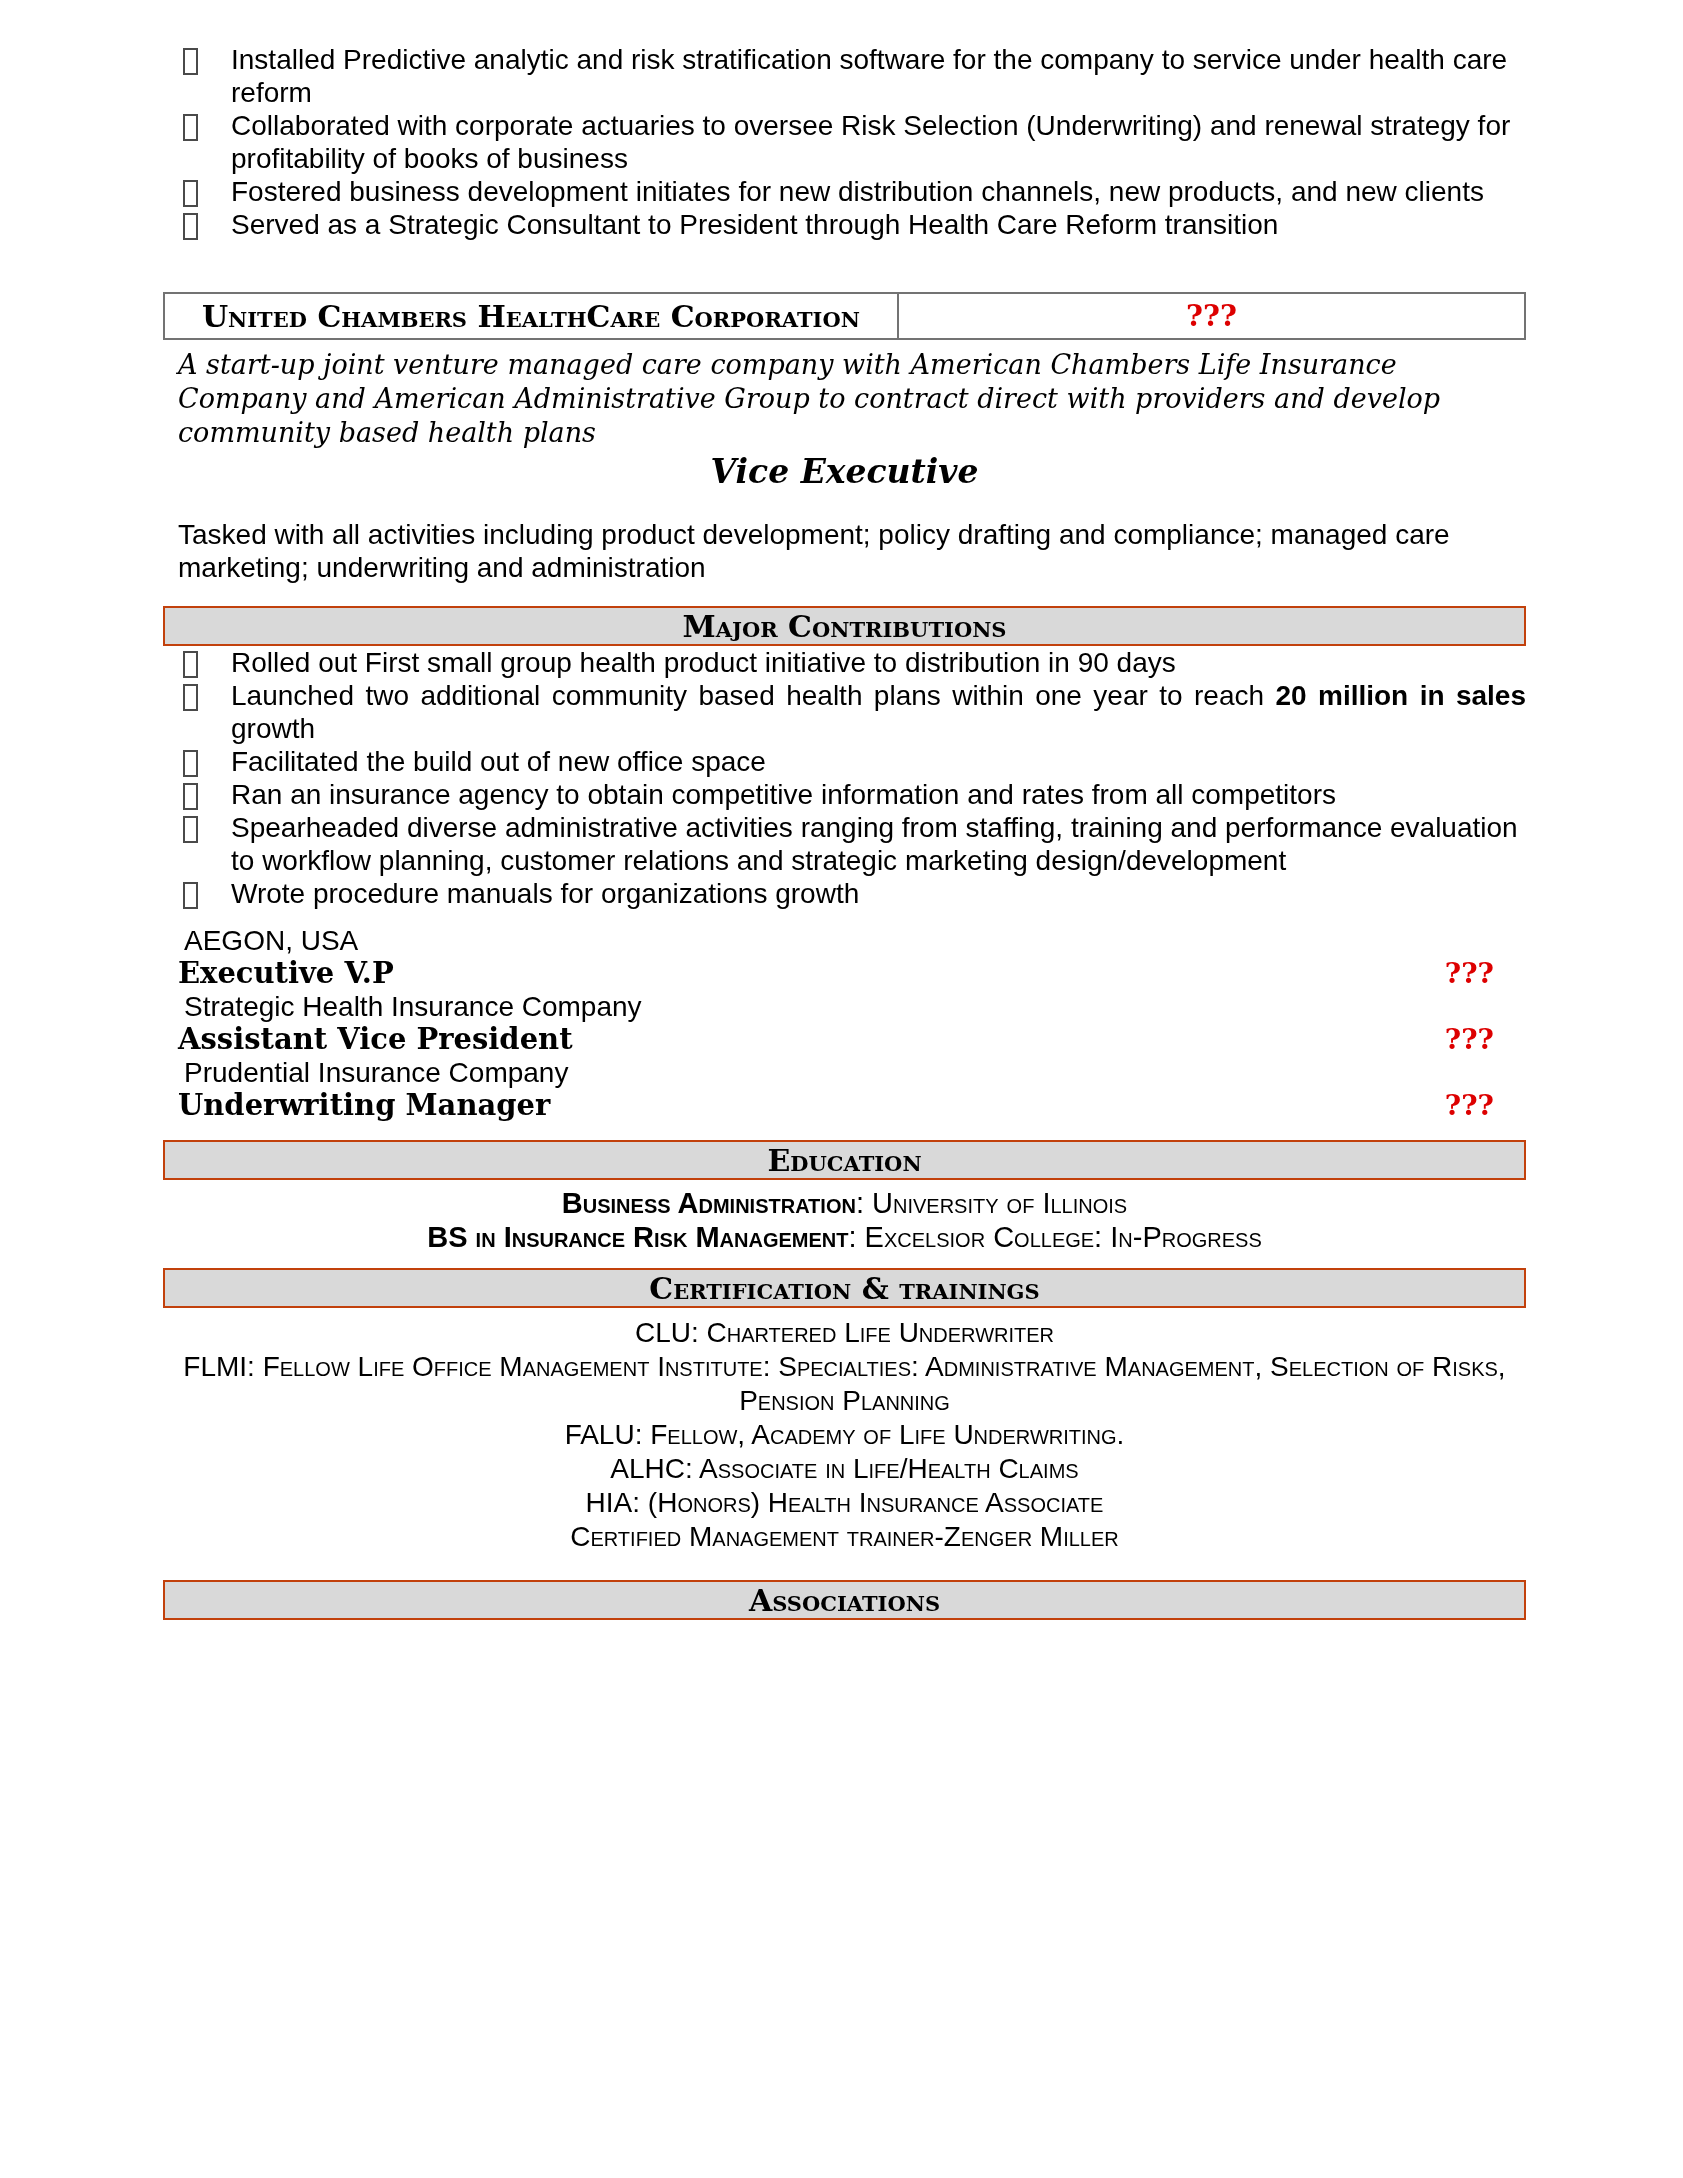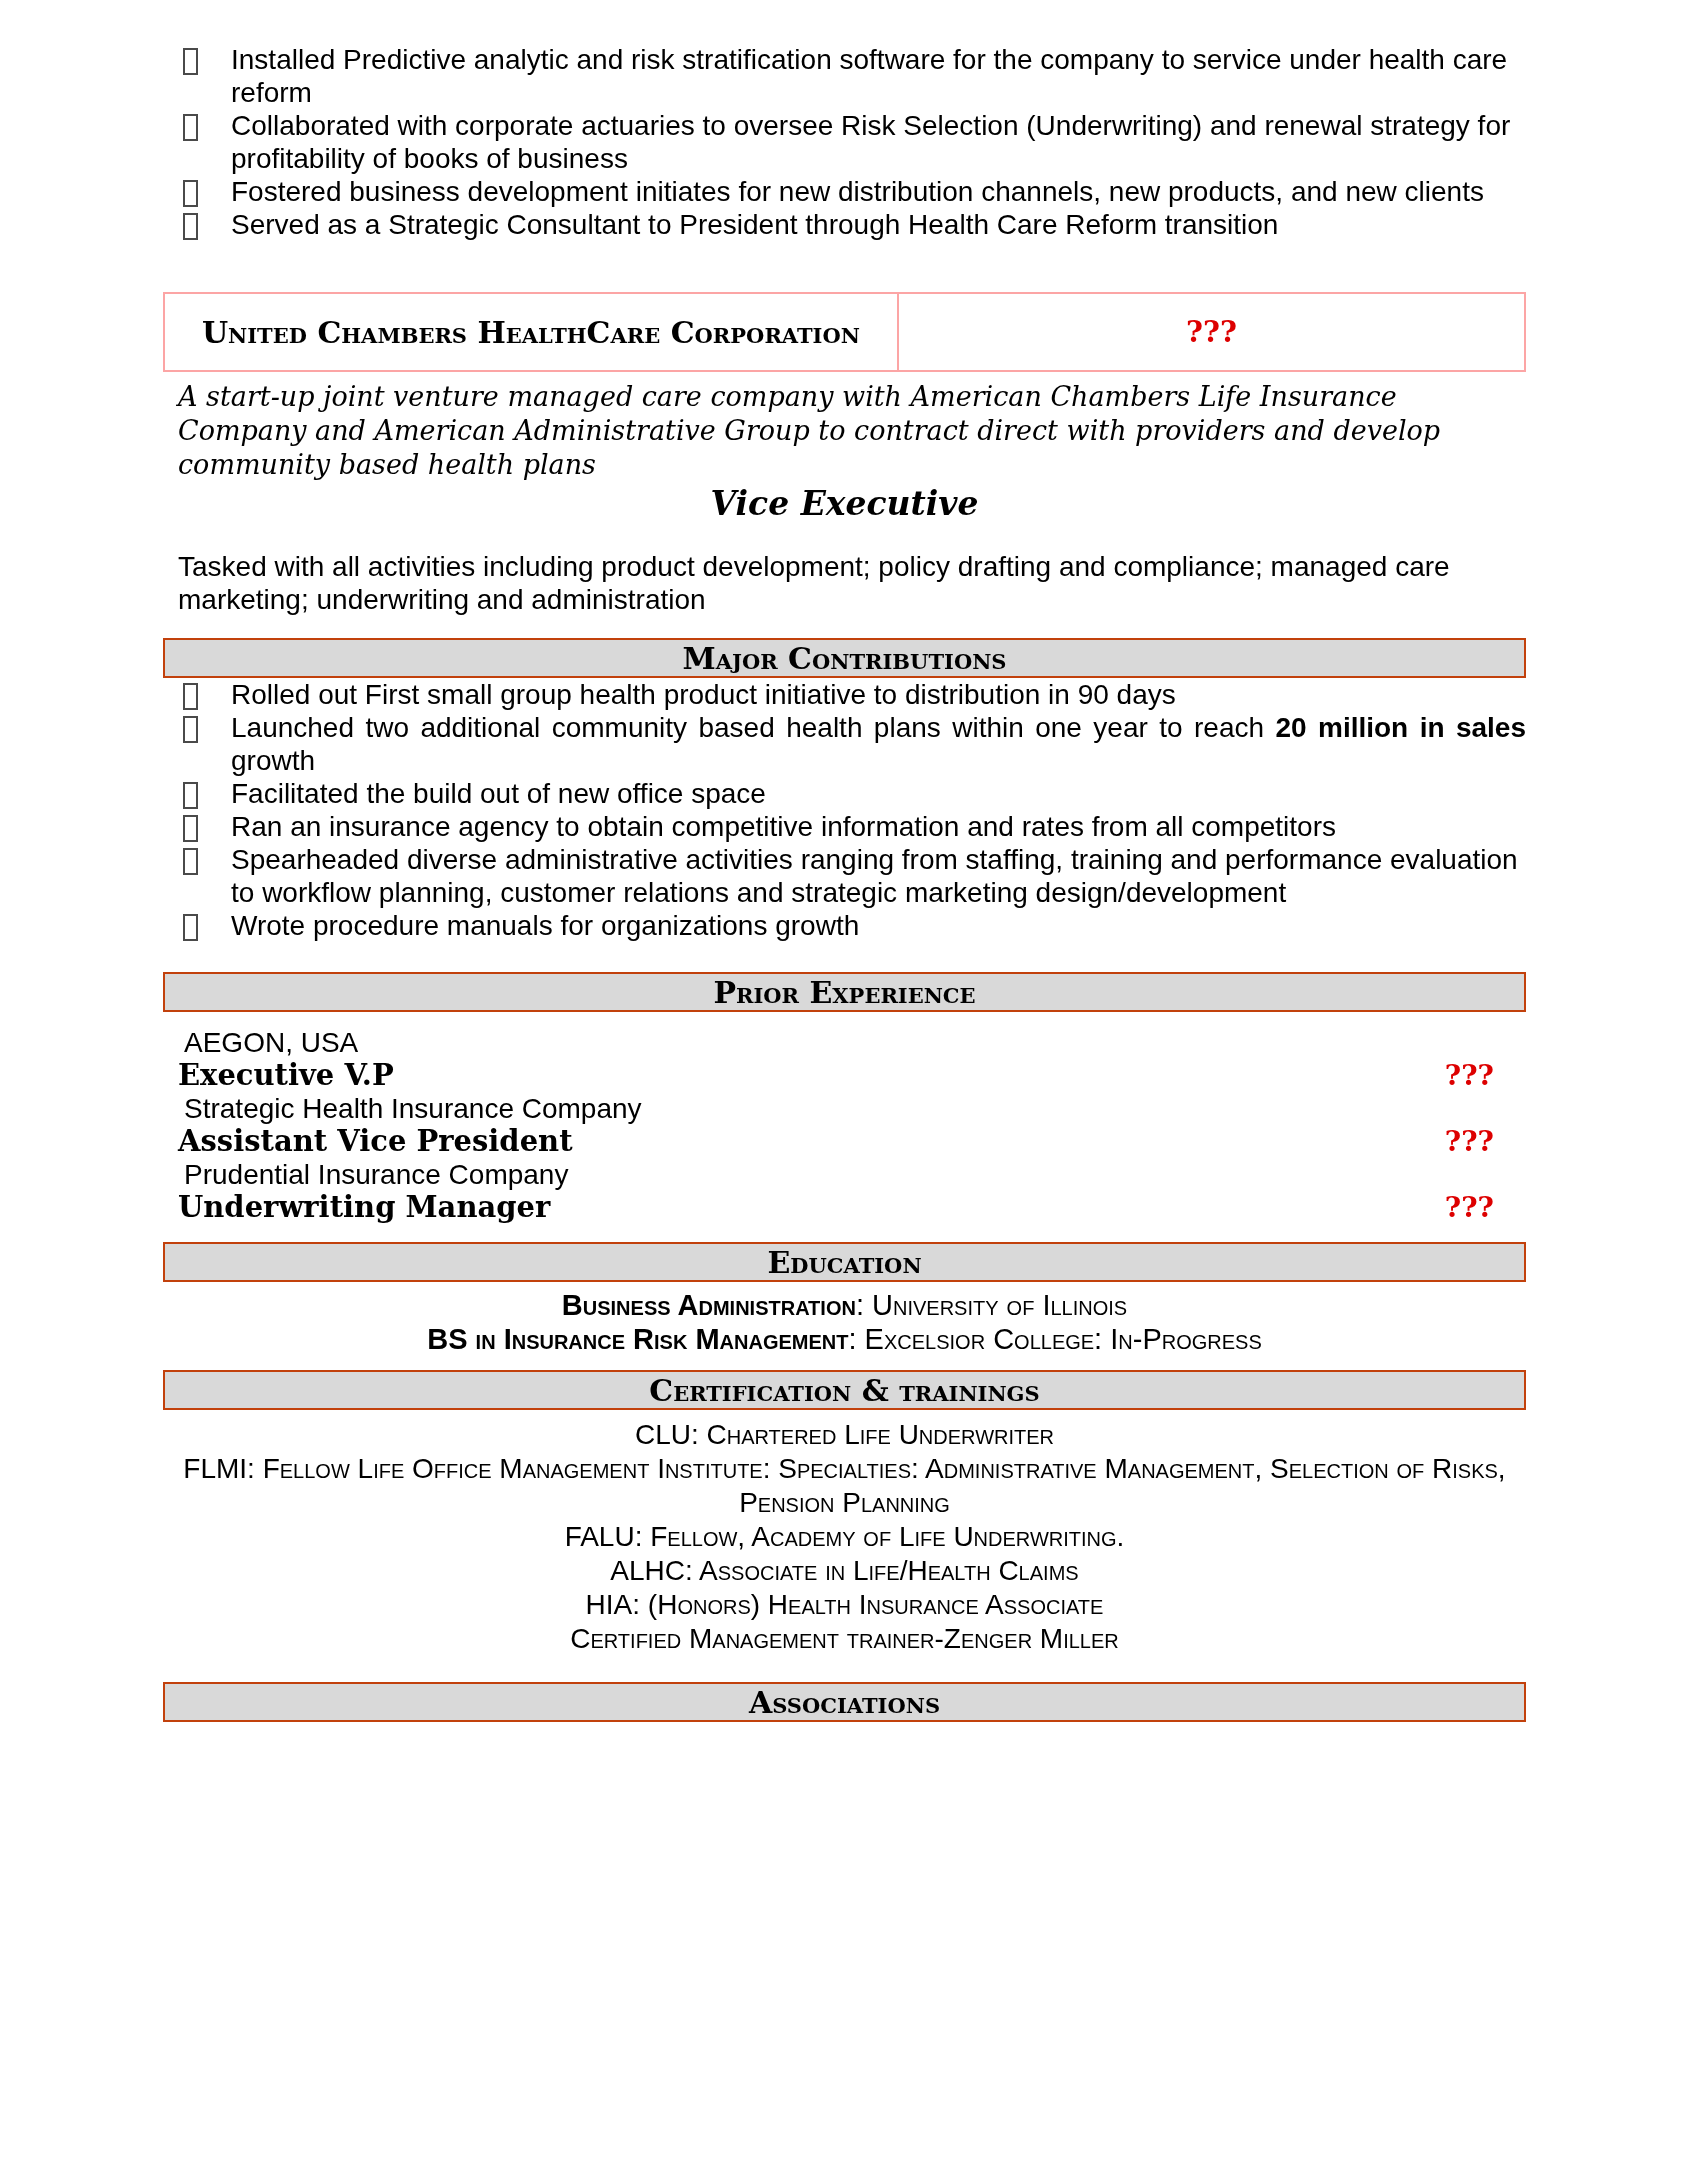--- a/index.html
+++ b/index.html
@@ -14,22 +14,22 @@
                 font-family:"Liberation Sans",sans-serif;}
   ul.bullets li.justify{text-align:justify;}
   .tofu{position:absolute;left:0;top:5px;width:11px;height:23px;
         border:2px solid #4a4a4a;background:transparent;}
 
   .bold{font-weight:bold;}
 
   
   table.company-table{width:100%;border-collapse:collapse;margin-top:51px;
                       table-layout:fixed;}
-  table.company-table td{border:2px solid #fca5a5;height:44px;vertical-align:middle;
-                         text-align:center;padding:16px 6px;}
+  table.company-table td{border:2px solid #737373;height:44px;vertical-align:middle;
+                         text-align:center;padding:0 6px;}
   td.company-name{width:54%;font-family:"DejaVu Serif",serif;font-weight:bold;
                   font-variant:small-caps;font-size:30px;}
   td.company-dates{width:46%;font-family:"DejaVu Serif",serif;font-weight:bold;
                    font-size:29px;color:#dd0000;}
 
   .desc{margin:8px 0 0 0;padding-left:15px;font-family:"DejaVu Serif",serif;
         font-style:italic;font-size:27px;line-height:34px;}
   .role-title{margin-top:2px;text-align:center;font-family:"DejaVu Serif",serif;
               font-style:italic;font-weight:bold;font-size:33px;line-height:40px;}
   .summary{margin:26px 0 0 0;padding-left:15px;font-size:28px;line-height:33px;
@@ -127,21 +127,20 @@
       <li>
         <span class="tofu"></span>
         <span>Spearheaded diverse administrative activities ranging from staffing, training and performance evaluation to workflow planning, customer relations and strategic marketing design/development</span>
       </li>
       <li>
         <span class="tofu"></span>
         <span>Wrote procedure manuals for organizations growth</span>
       </li>
     </ul>
 
-    <div class="bar bar-prior">Prior Experience</div>
 
     <div class="prior-rows">
       <div class="prior-company">AEGON, USA</div>
       <div class="prior-title-row">
         <span class="prior-title">Executive V.P</span>
         <span class="prior-dates">???</span>
       </div>
       <div class="prior-company">Strategic Health Insurance Company</div>
       <div class="prior-title-row">
         <span class="prior-title">Assistant Vice President</span>

